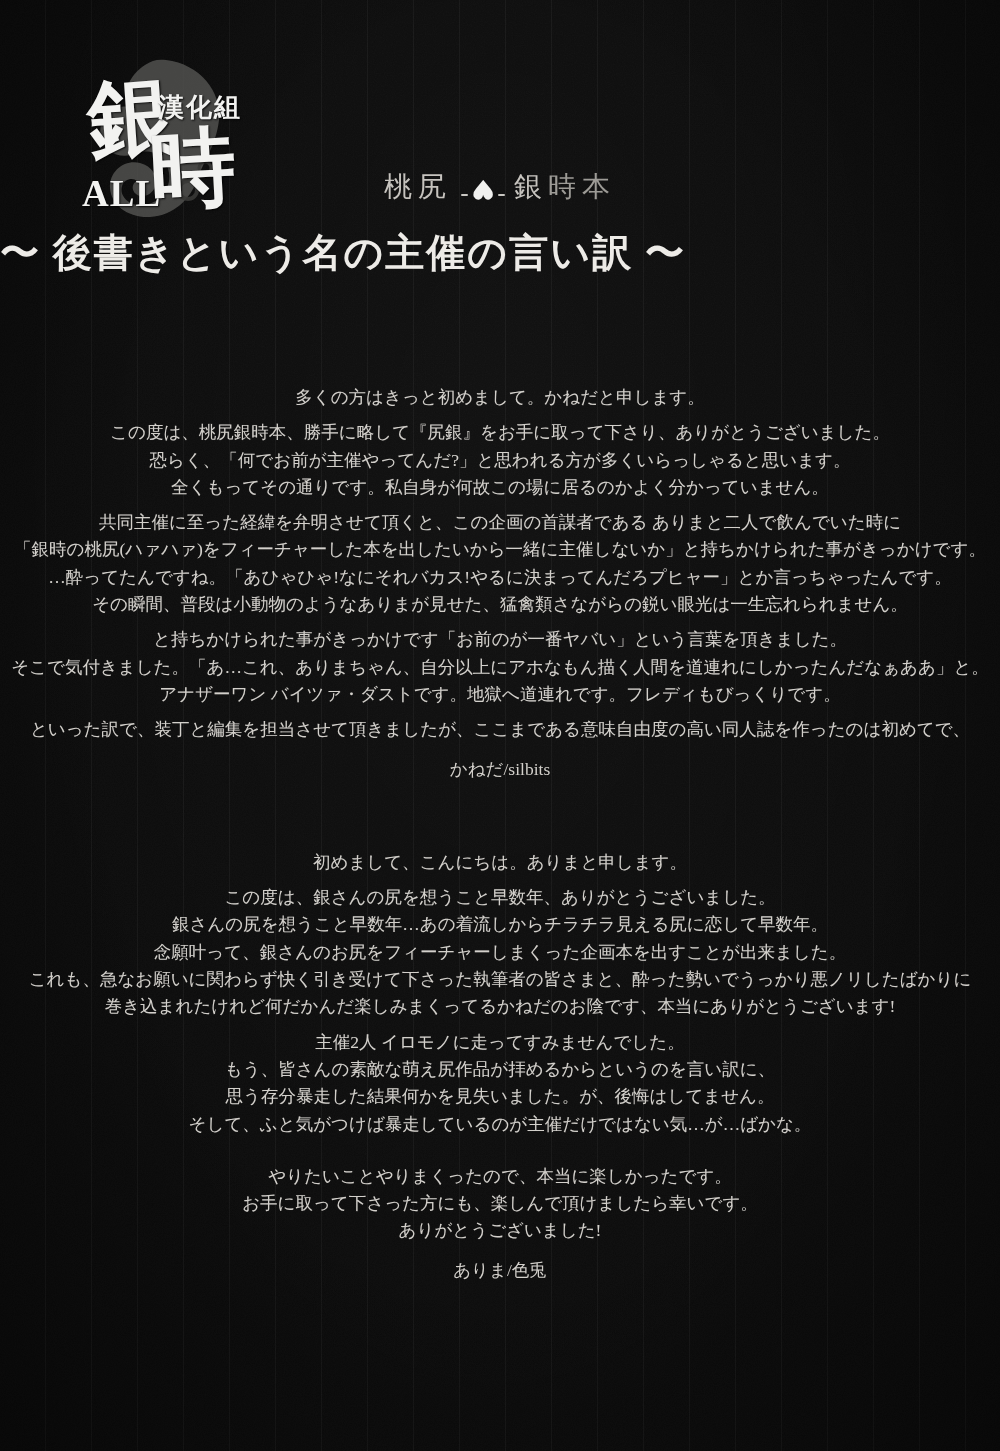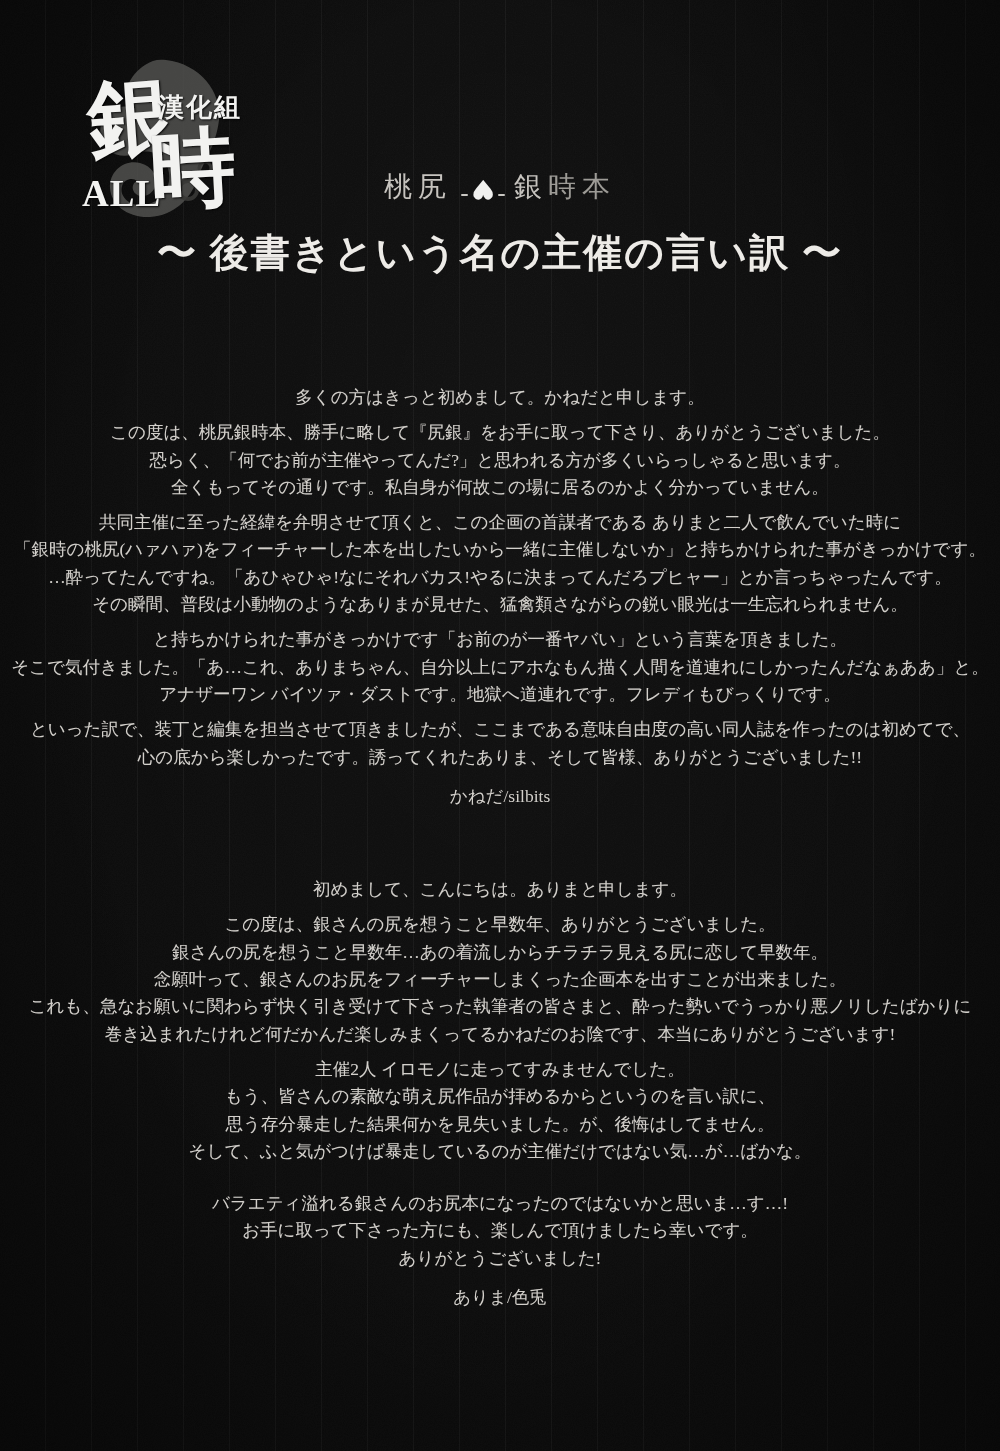--- a/index.html
+++ b/index.html
@@ -33,21 +33,21 @@
     font-size:28px; letter-spacing:6px; color:#c6c3be; font-weight:500; z-index:2;
   }
   .book-title .dim { color:#9d9b96; }
   .heart-wrap { display:inline-block; margin:0 6px; }
   .heart-wrap .tick { display:inline-block; width:7px; height:2px; background:#c9c7c2;
                       vertical-align:baseline; margin:0 3px; border-radius:1px; }
   .heart-wrap .hg { display:inline-block; transform:rotate(180deg) translateY(-3px);
                     font-family:"DejaVu Sans",sans-serif; font-size:27px; color:#f1f1ef; letter-spacing:0; }
   .heart-wrap .hg::before { content:"♥"; }
   .subtitle {
-    position:absolute; top:226px; left:0; width:100%; margin:0; text-align:center;
+    position:absolute; top:226px; left:0; width:100%; margin:0; text-align:left;
     font-size:39px; font-weight:bold; letter-spacing:2px; color:#edebe7; z-index:2;
   }
 
   
   .content { position:absolute; top:376px; left:0; width:100%; z-index:2; }
   .line { text-align:center; font-size:17.5px; line-height:27.3px; color:#d3d0cb;
           text-shadow:0 0 1px rgba(255,255,255,0.18); }
   .para { margin:8px 0 0 0; }
   .para:first-child { margin-top:8px; }
   .para.gap-lg { margin-top:25px; }
@@ -105,21 +105,20 @@
           <div class="line">…酔ってたんですね。「あひゃひゃ!なにそれバカス!やるに決まってんだろプヒャー」とか言っちゃったんです。</div>
           <div class="line">その瞬間、普段は小動物のようなありまが見せた、猛禽類さながらの鋭い眼光は一生忘れられません。</div>
         </div>
       <div class="para">
           <div class="line">と持ちかけられた事がきっかけです「お前のが一番ヤバい」という言葉を頂きました。</div>
           <div class="line">そこで気付きました。「あ…これ、ありまちゃん、自分以上にアホなもん描く人間を道連れにしかったんだなぁああ」と。</div>
           <div class="line">アナザーワン バイツァ・ダストです。地獄へ道連れです。フレディもびっくりです。</div>
         </div>
       <div class="para">
           <div class="line">といった訳で、装丁と編集を担当させて頂きましたが、ここまである意味自由度の高い同人誌を作ったのは初めてで、</div>
-          <div class="line">心の底から楽しかったです。誘ってくれたありま、そして皆様、ありがとうございました!!</div>
         </div>
       <div class="signature">かねだ/silbits</div>
     </section>
 
     <section class="section-arima">
       <div class="para">
           <div class="line">初めまして、こんにちは。ありまと申します。</div>
         </div>
       <div class="para">
           <div class="line">この度は、銀さんの尻を想うこと早数年、ありがとうございました。</div>
@@ -128,21 +127,21 @@
           <div class="line">これも、急なお願いに関わらず快く引き受けて下さった執筆者の皆さまと、酔った勢いでうっかり悪ノリしたばかりに</div>
           <div class="line">巻き込まれたけれど何だかんだ楽しみまくってるかねだのお陰です、本当にありがとうございます!</div>
         </div>
       <div class="para">
           <div class="line">主催2人 イロモノに走ってすみませんでした。</div>
           <div class="line">もう、皆さんの素敵な萌え尻作品が拝めるからというのを言い訳に、</div>
           <div class="line">思う存分暴走した結果何かを見失いました。が、後悔はしてません。</div>
           <div class="line">そして、ふと気がつけば暴走しているのが主催だけではない気…が…ばかな。</div>
         </div>
       <div class="para gap-lg">
-          <div class="line">バラエティ溢れる銀さんのお尻本になったのではないかと思いま…す…!</div>
+          <div class="line">やりたいことやりまくったので、本当に楽しかったです。</div>
           <div class="line">お手に取って下さった方にも、楽しんで頂けましたら幸いです。</div>
           <div class="line">ありがとうございました!</div>
         </div>
       <div class="signature">ありま/色兎</div>
     </section>
 
   </div>
 </div>
 
 </body></html>

